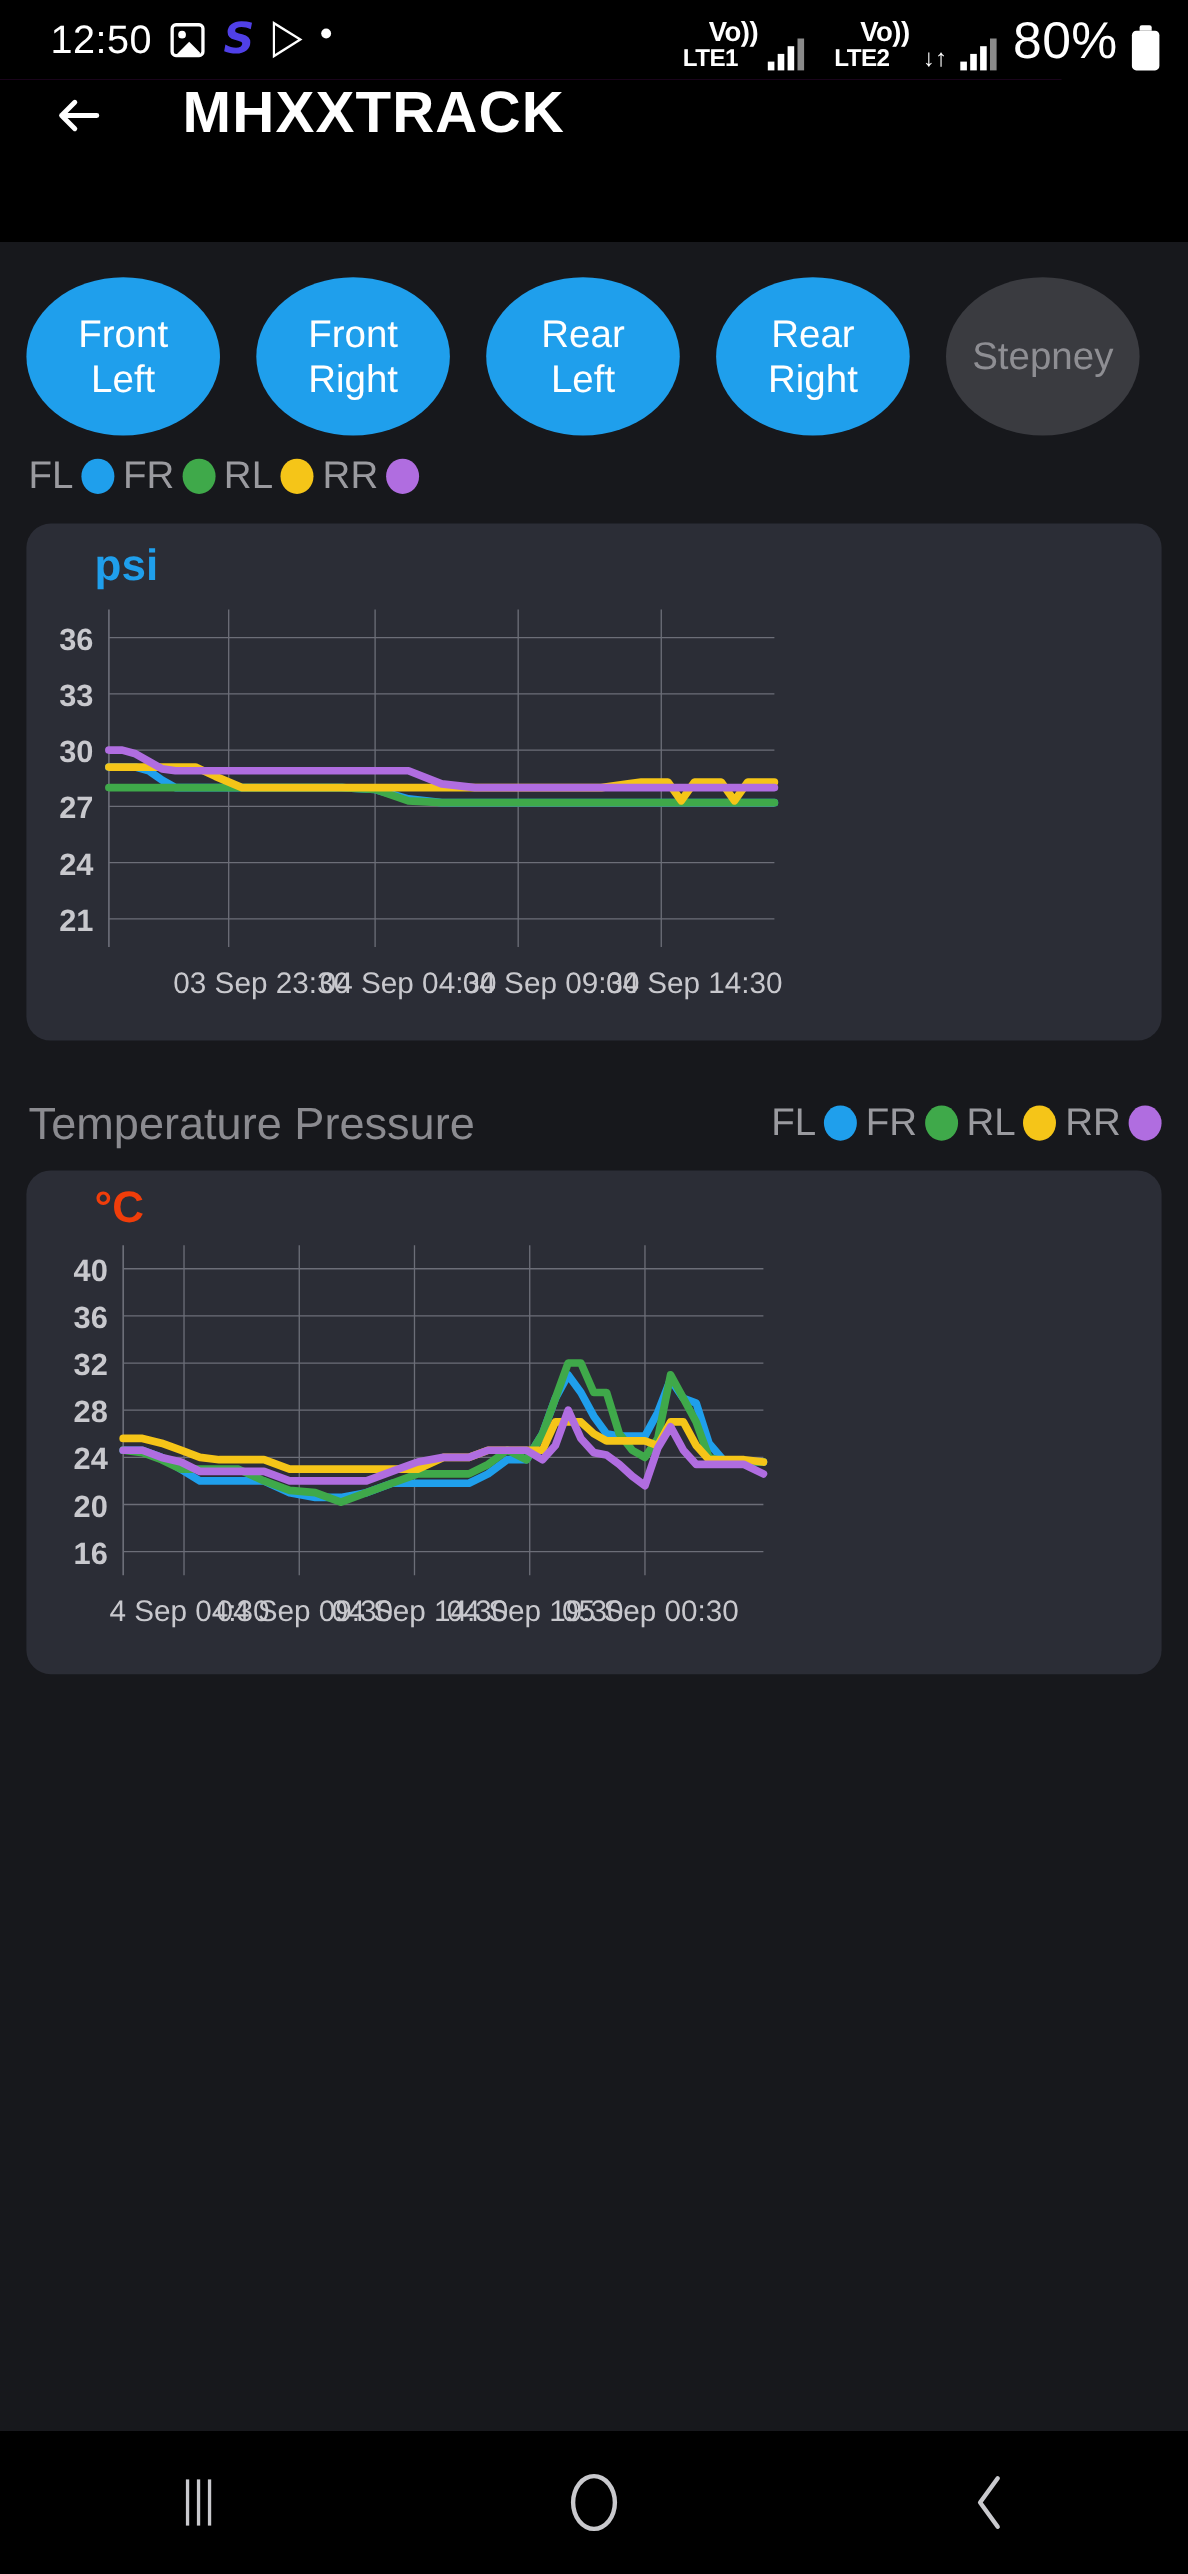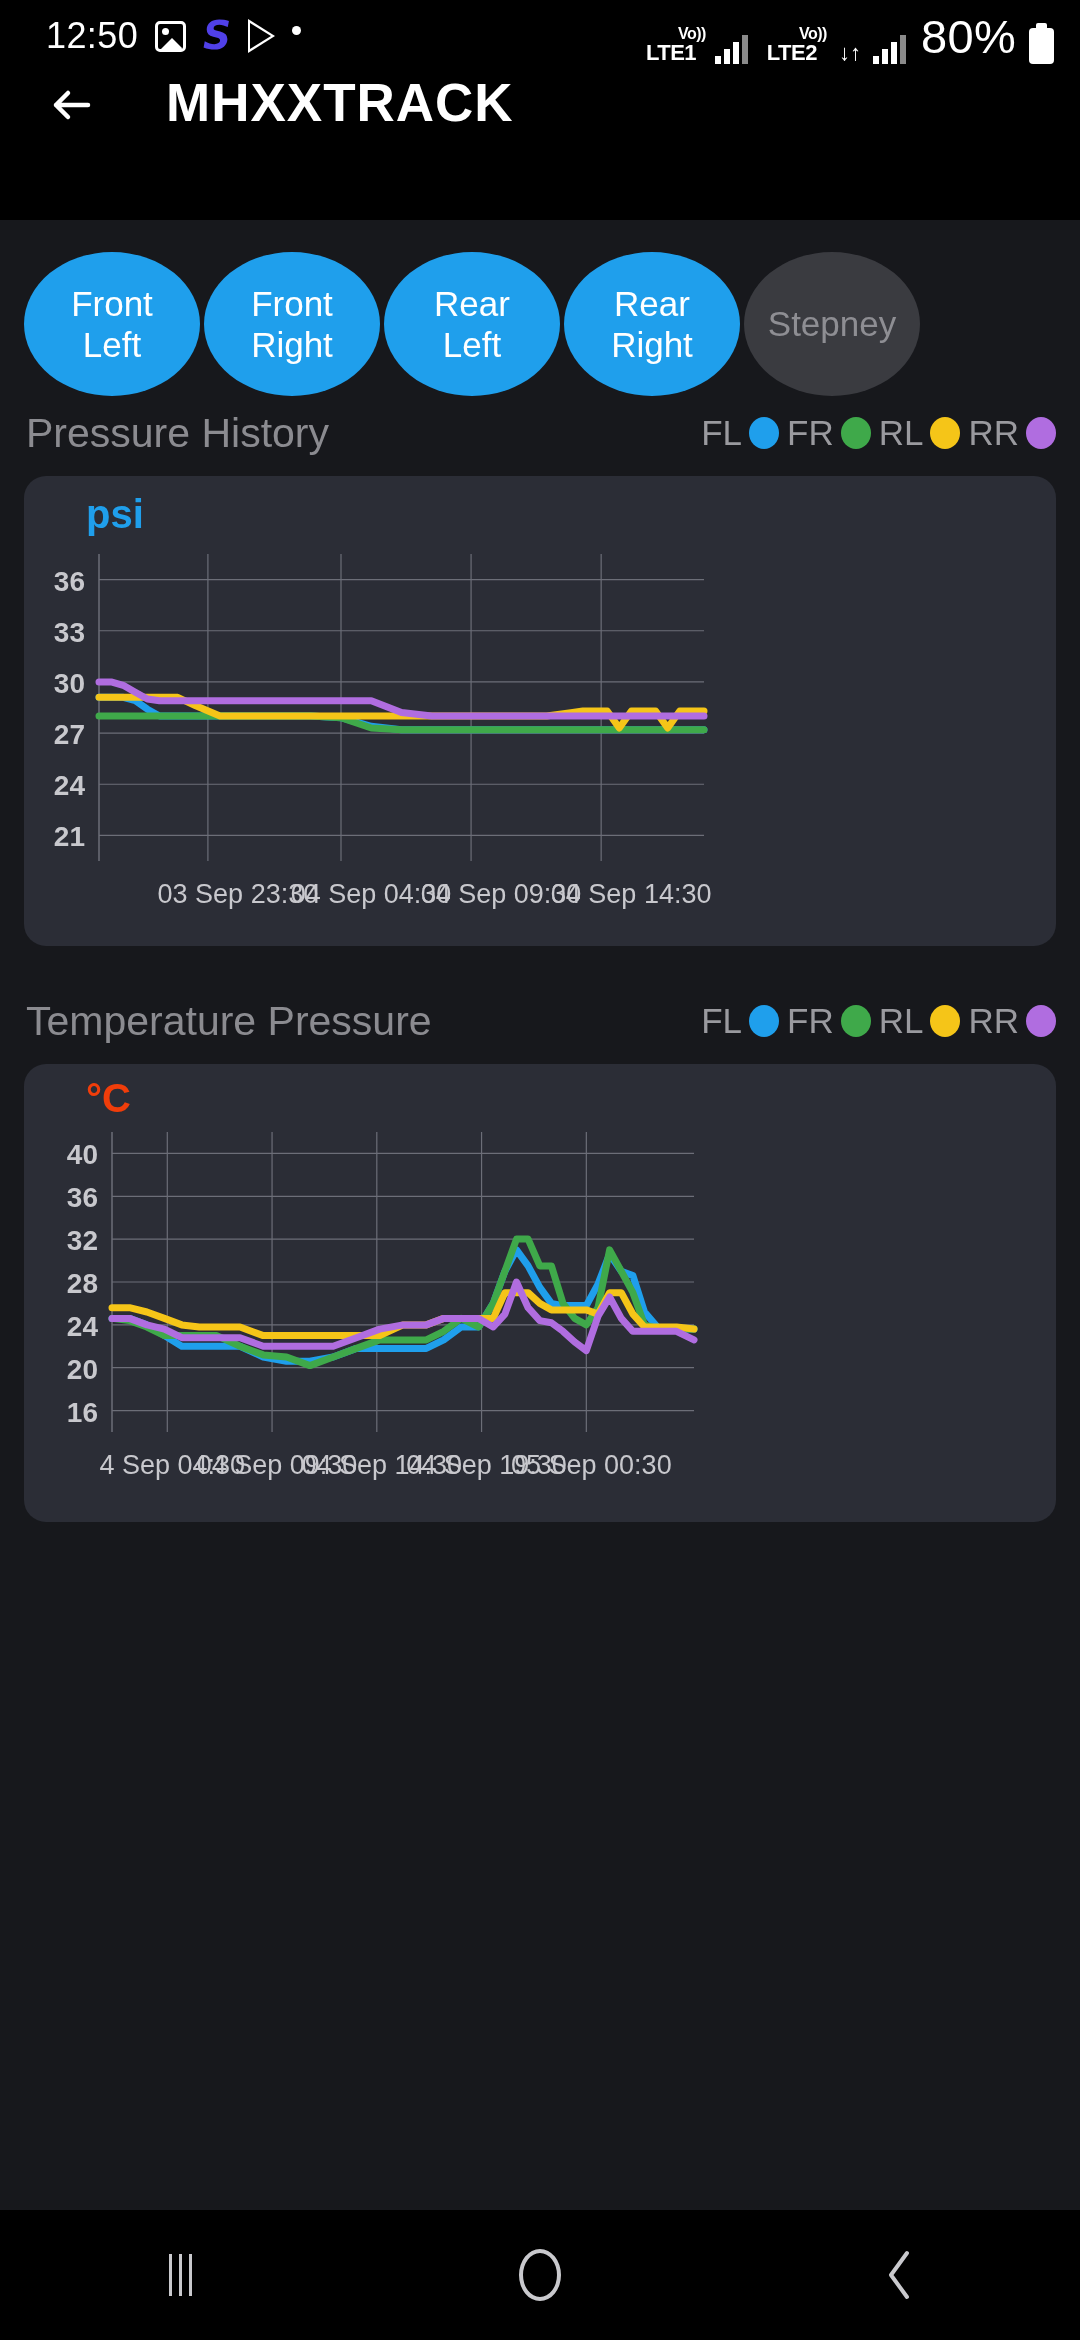--- a/index.html
+++ b/index.html
@@ -23,21 +23,21 @@
   .ic { display: inline-block; }
   .icon-photos { width: 31px; height: 31px; border: 3px solid #fff; border-radius: 5px; position: relative; overflow: hidden; }
   .icon-photos::before { content:""; position:absolute; width:7px;height:7px;background:#fff;border-radius:50%;left:4px;top:4px; }
   .icon-photos::after { content:""; position:absolute; width:0;height:0;border-left:12px solid transparent;border-right:12px solid transparent;border-bottom:12px solid #fff;bottom:-1px;left:2px; }
   .icon-s { color: #5040E8; font-size: 39px; font-weight: bold; font-style: italic; line-height: 0.9; font-family: "DejaVu Sans", sans-serif; }
   .icon-play { width: 0; height: 0; border-top: 17px solid transparent; border-bottom: 17px solid transparent; border-left: 27px solid #fff; position: relative; }
   .icon-play::after { content:""; position:absolute; left:-25px; top:-13px; width:0;height:0;border-top:13px solid transparent;border-bottom:13px solid transparent;border-left:21px solid #000; }
   .icon-dot { width: 9px; height: 9px; border-radius: 50%; background: #fff; margin-bottom: 12px; }
 
   .sim { display: flex; flex-direction: column; align-items: center; line-height: 1; }
-  .sim .volte { color:#fff; font-size: 16px; font-weight: bold; letter-spacing: -.5px; margin-left: 42px; }
+  .sim .volte { color:#fff; font-size: 25px; font-weight: bold; letter-spacing: -.5px; margin-left: 42px; }
   .sim .lte { color:#fff; font-size: 22px; font-weight: bold; letter-spacing: -.5px; }
   .bars { display:flex; align-items:flex-end; gap: 3px; height: 28px; }
   .bars i { display:block; width: 6px; background:#fff; }
   .bars i:nth-child(1){ height: 8px; }
   .bars i:nth-child(2){ height: 15px; }
   .bars i:nth-child(3){ height: 22px; }
   .bars i:nth-child(4){ height: 29px; background:#8a8a8a; }
   .lte-stack { display:flex; flex-direction:column; align-items:center; line-height:1; }
   .lte-stack .updown { color:#fff; font-size: 22px; font-weight: bold; }
   .battpct { color: #fff; font-size: 47px; margin-left: 6px; letter-spacing: .3px; }
@@ -53,21 +53,21 @@
   .back-arrow svg { display: block; }
   .app-title { color: #fff; font-size: 53px; font-weight: bold; letter-spacing: 1px; margin-left: 56px; }
 
   
   .content {
     position: absolute; top: 220px; left: 0; width: 1080px; height: 1990px;
     background: #17181c;
   }
 
   
-  .pills { display: flex; gap: 4px; padding: 32px 20px 0 24px; }
+  .pills { display: flex; gap: 33px; padding: 32px 20px 0 24px; }
   .pill {
     width: 176px; height: 144px; border-radius: 88px/72px;
     display: flex; flex-direction: column; align-items: center; justify-content: center;
     color: #fff; font-size: 35px; line-height: 1.18; text-align: center;
   }
   .pill.active { background: #1f9fec; }
   .pill.inactive { background: #3a3b40; color: #8e8e93; }
 
   
   .sec-head {
@@ -170,21 +170,20 @@
       <div class="pill active">
         <span>Rear</span>
         <span>Right</span>
       </div>
       <div class="pill inactive">
         <span>Stepney</span>
       </div>
     </div>
 
     <div class="sec-head">
-      <span class="sec-title">Pressure History</span>
       <span class="legend">
         <span class="lg">
           <span class="lbl">FL</span>
           <span class="dot" style="background:#1f9fec"></span>
         </span>
         <span class="lg">
           <span class="lbl">FR</span>
           <span class="dot" style="background:#3fa94a"></span>
         </span>
         <span class="lg">

